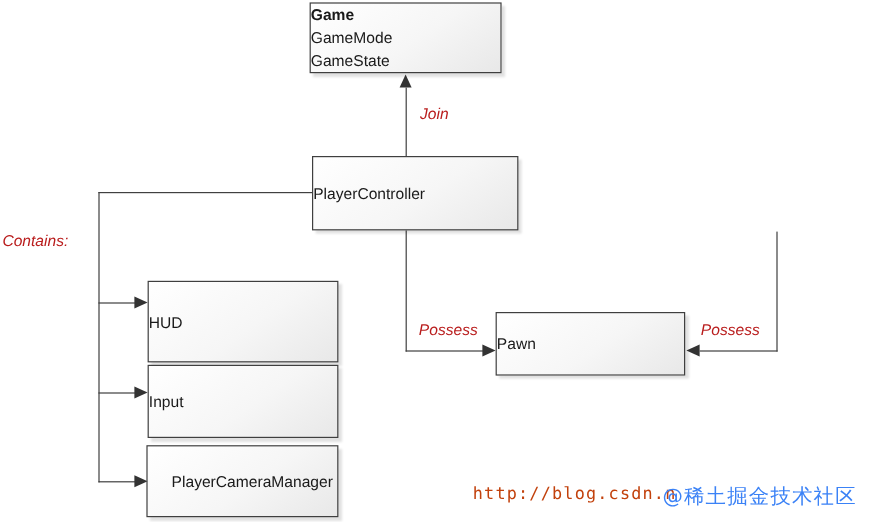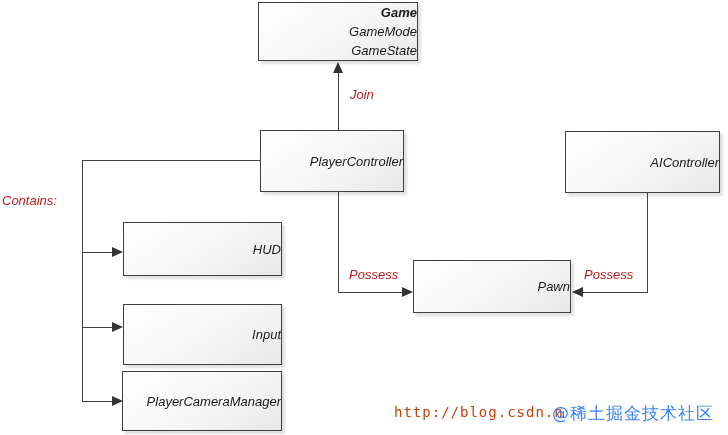--- a/index.html
+++ b/index.html
@@ -14,36 +14,35 @@
 
   
   .node {
     position: absolute;
     box-sizing: border-box;
     border: 1px solid #3f3f3f;
     background: linear-gradient(145deg, #ffffff 0%, #f6f6f6 55%, #e8e8e8 100%);
     box-shadow: 3px 3px 2px rgba(0,0,0,0.12);
     display: flex;
     flex-direction: column;
-    align-items: flex-end;
+    align-items: flex-start;
     justify-content: center;
     font-size: 13px;
     color: #1a1a1a;
     text-align: center;
     line-height: 19px;
-    font-style: italic;
   }
   .node .title { font-weight: bold; }
 
   .pos-game   { left: 258px; top: 2px;   width: 160px; height: 59px; }
-  .pos-pc     { left: 260px; top: 130px; width: 144px; height: 62px; }
+  .pos-pc     { left: 260px; top: 130px; width: 172px; height: 62px; }
   .pos-ai     { left: 565px; top: 131px; width: 155px; height: 62px; }
-  .pos-hud    { left: 123px; top: 222px; width: 159px; height: 54px; }
+  .pos-hud    { left: 123px; top: 234px; width: 159px; height: 68px; }
   .pos-input  { left: 123px; top: 304px; width: 159px; height: 61px; }
-  .pos-pcm    { left: 122px; top: 371px; width: 160px; height: 60px; }
+  .pos-pcm    { left: 122px; top: 371px; width: 160px; height: 60px; padding-left: 20px; }
   .pos-pawn   { left: 413px; top: 260px; width: 158px; height: 53px; }
 
   
   .h-line, .v-line { position: absolute; background: #404040; }
   .h-line { height: 1px; }
   .v-line { width: 1px; }
 
   .ln-join        { left: 338px; top: 73px;  height: 57px; }
   .ln-pc-left     { left: 82px;  top: 160px; width: 178px; }
   .ln-contains    { left: 82px;  top: 160px; height: 242px; }
@@ -140,23 +139,20 @@
   <div class="node pos-game">
     <span class="title">Game</span>
     <span>GameMode</span>
     <span>GameState</span>
   </div>
 
   <div class="node pos-pc">
     <span>PlayerController</span>
   </div>
 
-  <div class="node pos-ai">
-    <span>AIController</span>
-  </div>
 
   <div class="node pos-hud">
     <span>HUD</span>
   </div>
 
   <div class="node pos-input">
     <span>Input</span>
   </div>
 
   <div class="node pos-pcm">

